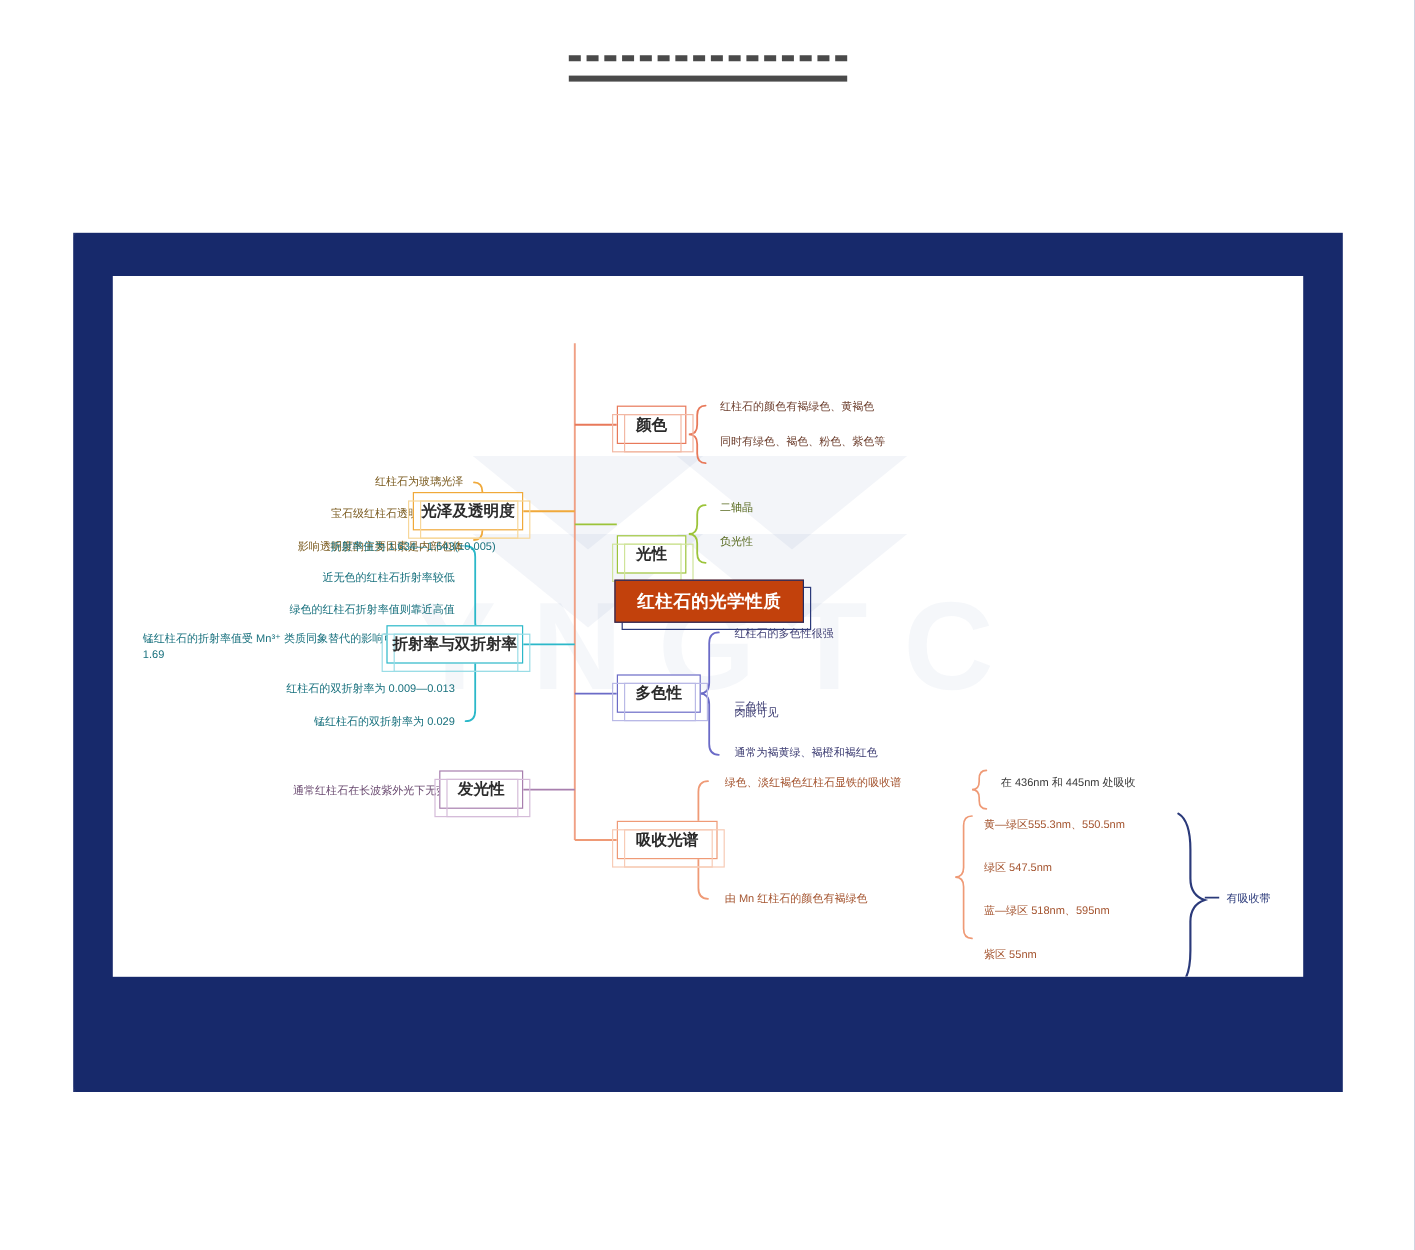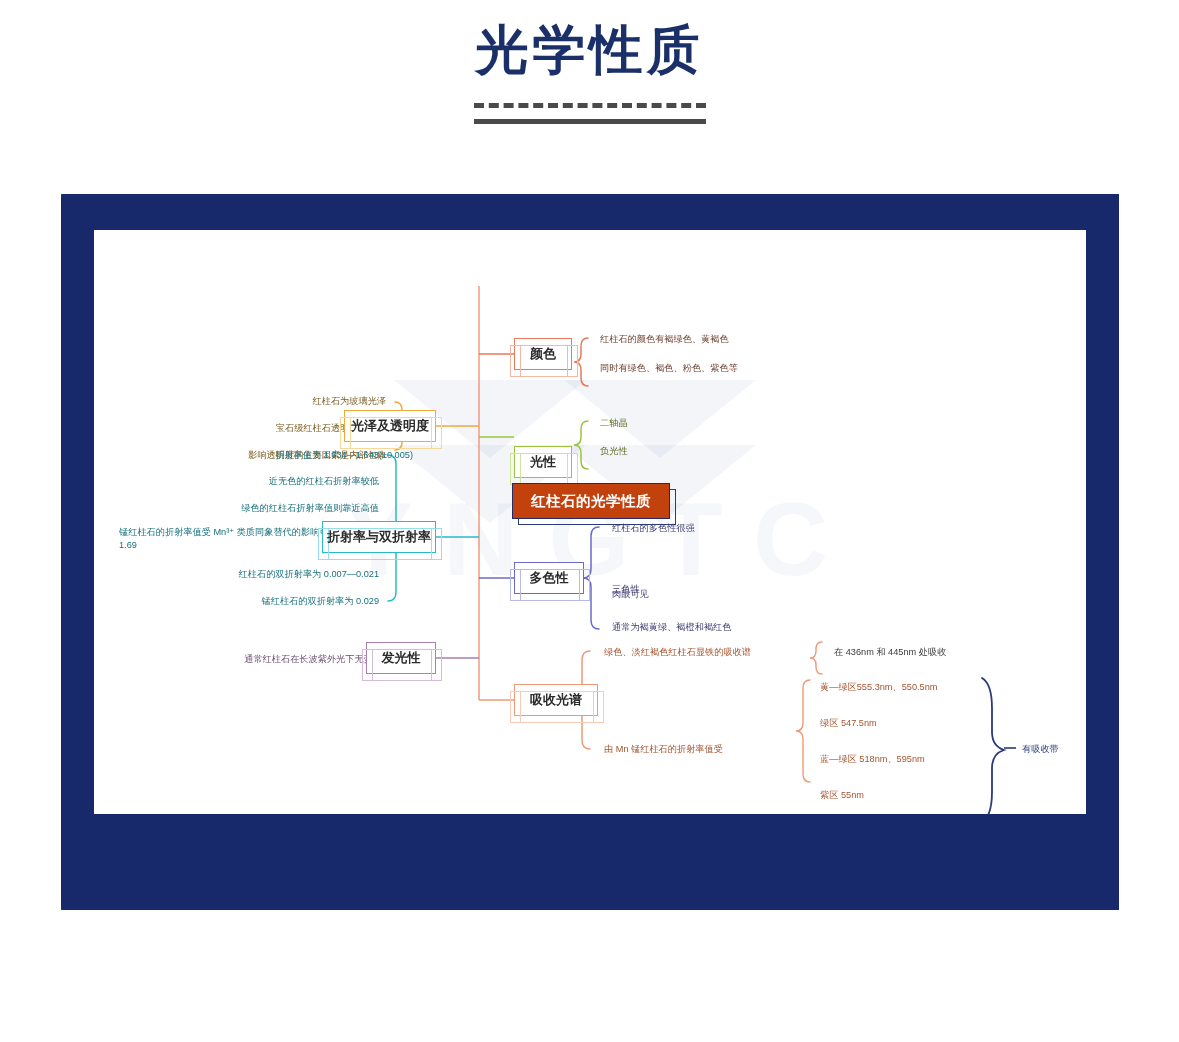--- a/index.html
+++ b/index.html
@@ -101,21 +101,20 @@
   .leaf{
     position:absolute; font-size:9.2px; color:#3a3a3a; white-space:nowrap;
     line-height:1.45; z-index:5;
   }
   .leaf.r{ text-align:right; }
 </style>
 </head>
 <body>
 
 <div class="title-block">
-  <div class="page-title">光学性质</div>
   <div class="rule-wrap">
     <span class="rule-dashed"></span>
     <span class="rule-solid"></span>
   </div>
 </div>
 
 <div class="navy-frame">
 
   <div class="canvas">
 
@@ -205,32 +204,32 @@
     <div class="leaf r" style="left:0px;top:192px;width:292px;color:#7a5a1e;">宝石级红柱石透明至半透明</div>
     <div class="leaf r" style="left:0px;top:219px;width:292px;color:#7a5a1e;">影响透明度的主要因素是内部包体</div>
 
     <div class="leaf" style="left:506px;top:187px;color:#5a6b22;">二轴晶</div>
     <div class="leaf" style="left:506px;top:215px;color:#5a6b22;">负光性</div>
 
     <div class="leaf r" style="left:0px;top:219px;width:319px;color:#17707d;">折射率值为 1.634—1.643(±0.005)</div>
     <div class="leaf r" style="left:0px;top:245px;width:285px;color:#17707d;">近无色的红柱石折射率较低</div>
     <div class="leaf r" style="left:0px;top:272px;width:285px;color:#17707d;">绿色的红柱石折射率值则靠近高值</div>
     <div class="leaf" style="left:25px;top:296px;width:260px;white-space:normal;text-align:left;color:#17707d;">锰红柱石的折射率值受 Mn³⁺ 类质同象替代的影响可高达 1.66—1.69</div>
-    <div class="leaf r" style="left:0px;top:338px;width:285px;color:#17707d;">红柱石的双折射率为 0.007—0.021</div>
+    <div class="leaf r" style="left:0px;top:338px;width:285px;color:#17707d;">红柱石的双折射率为 0.009—0.013</div>
     <div class="leaf r" style="left:0px;top:365px;width:285px;color:#17707d;">锰红柱石的双折射率为 0.029</div>
 
     <div class="leaf" style="left:518px;top:292px;color:#3d3d73;">红柱石的多色性很强</div>
     <div class="leaf" style="left:518px;top:325px;color:#3d3d73;margin-top:28px;">三色性</div>
     <div class="leaf" style="left:518px;top:358px;color:#3d3d73;">肉眼可见</div>
     <div class="leaf" style="left:518px;top:391px;color:#3d3d73;">通常为褐黄绿、褐橙和褐红色</div>
 
     <div class="leaf r" style="left:0px;top:423px;width:288px;color:#6a4a70;">通常红柱石在长波紫外光下无荧光</div>
 
     <div class="leaf" style="left:510px;top:416px;color:#a4542f;">绿色、淡红褐色红柱石显铁的吸收谱</div>
-    <div class="leaf" style="left:510px;top:513px;color:#a4542f;">由 Mn 锰红柱石的折射率值受</div>
+    <div class="leaf" style="left:510px;top:513px;color:#a4542f;">由 Mn 红柱石的颜色有褐绿色</div>
 
     <div class="leaf" style="left:740px;top:416px;color:#3a3a3a;">在 436nm 和 445nm 处吸收</div>
 
     <div class="leaf" style="left:726px;top:451px;color:#a4542f;">黄—绿区555.3nm、550.5nm</div>
     <div class="leaf" style="left:726px;top:487px;color:#a4542f;">绿区 547.5nm</div>
     <div class="leaf" style="left:726px;top:523px;color:#a4542f;">蓝—绿区 518nm、595nm</div>
     <div class="leaf" style="left:726px;top:559px;color:#a4542f;">紫区 55nm</div>
 
     <div class="leaf" style="left:928px;top:513px;color:#2b3a7a;">有吸收带</div>
 

